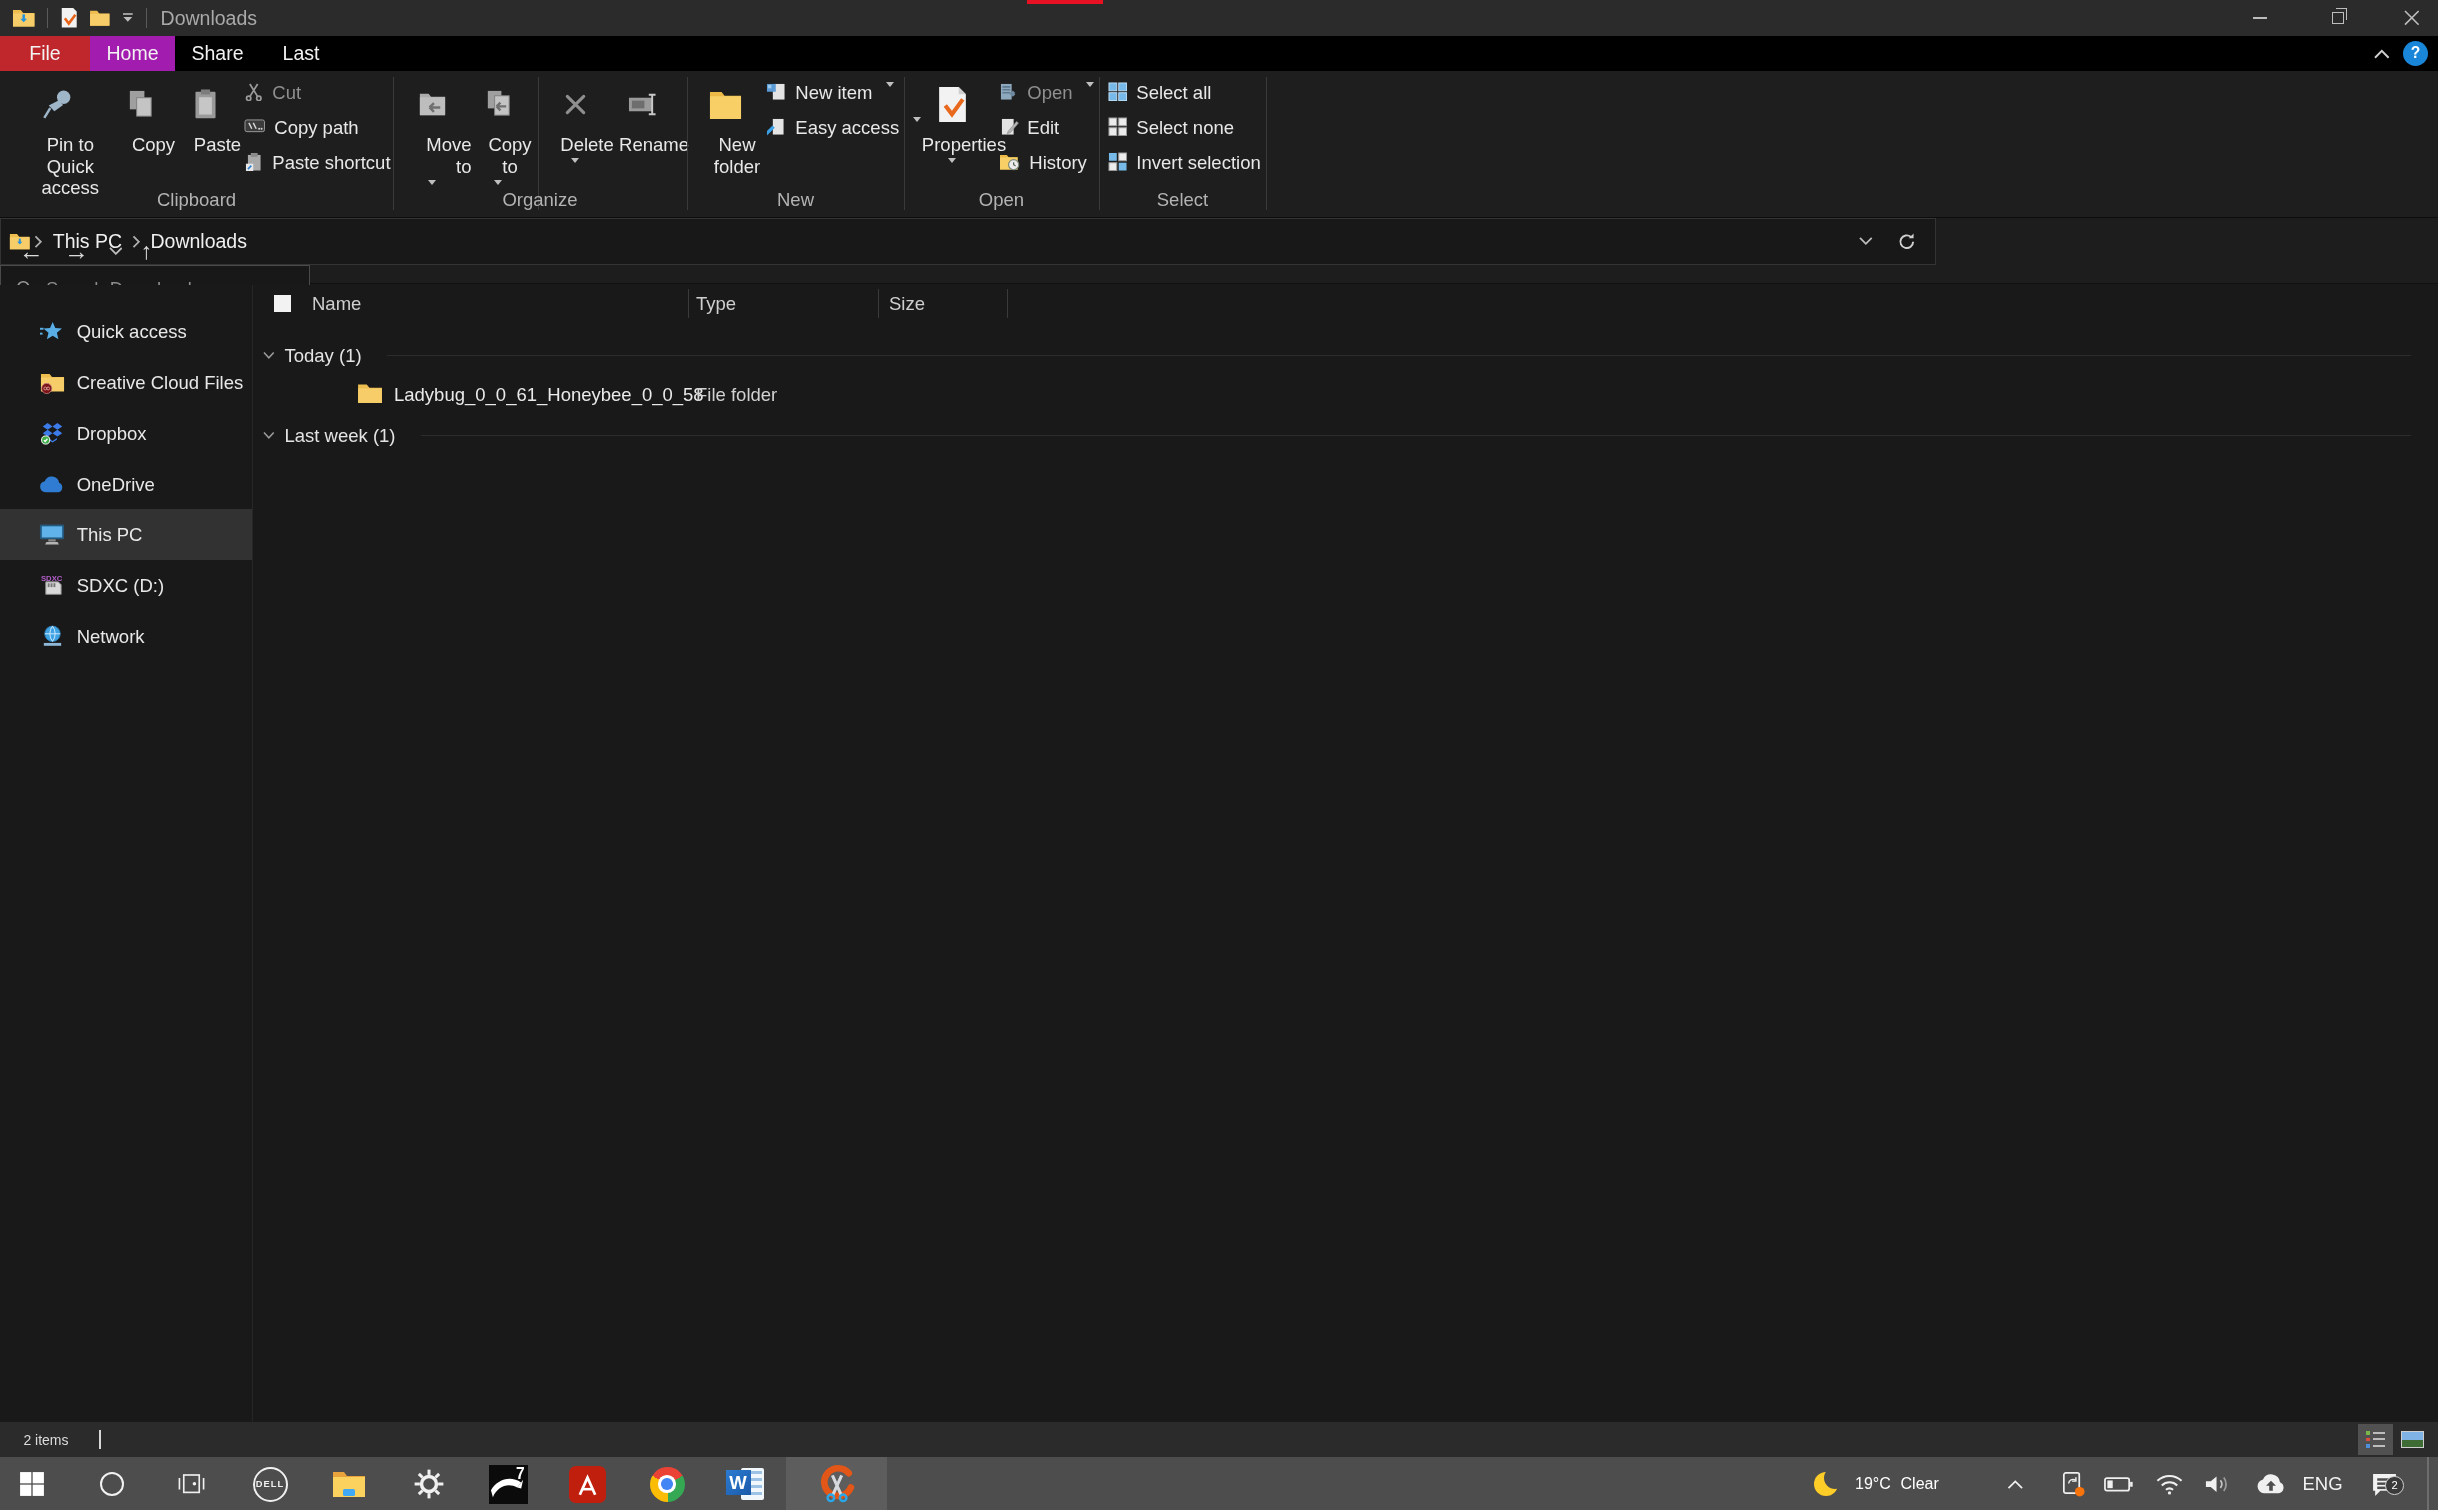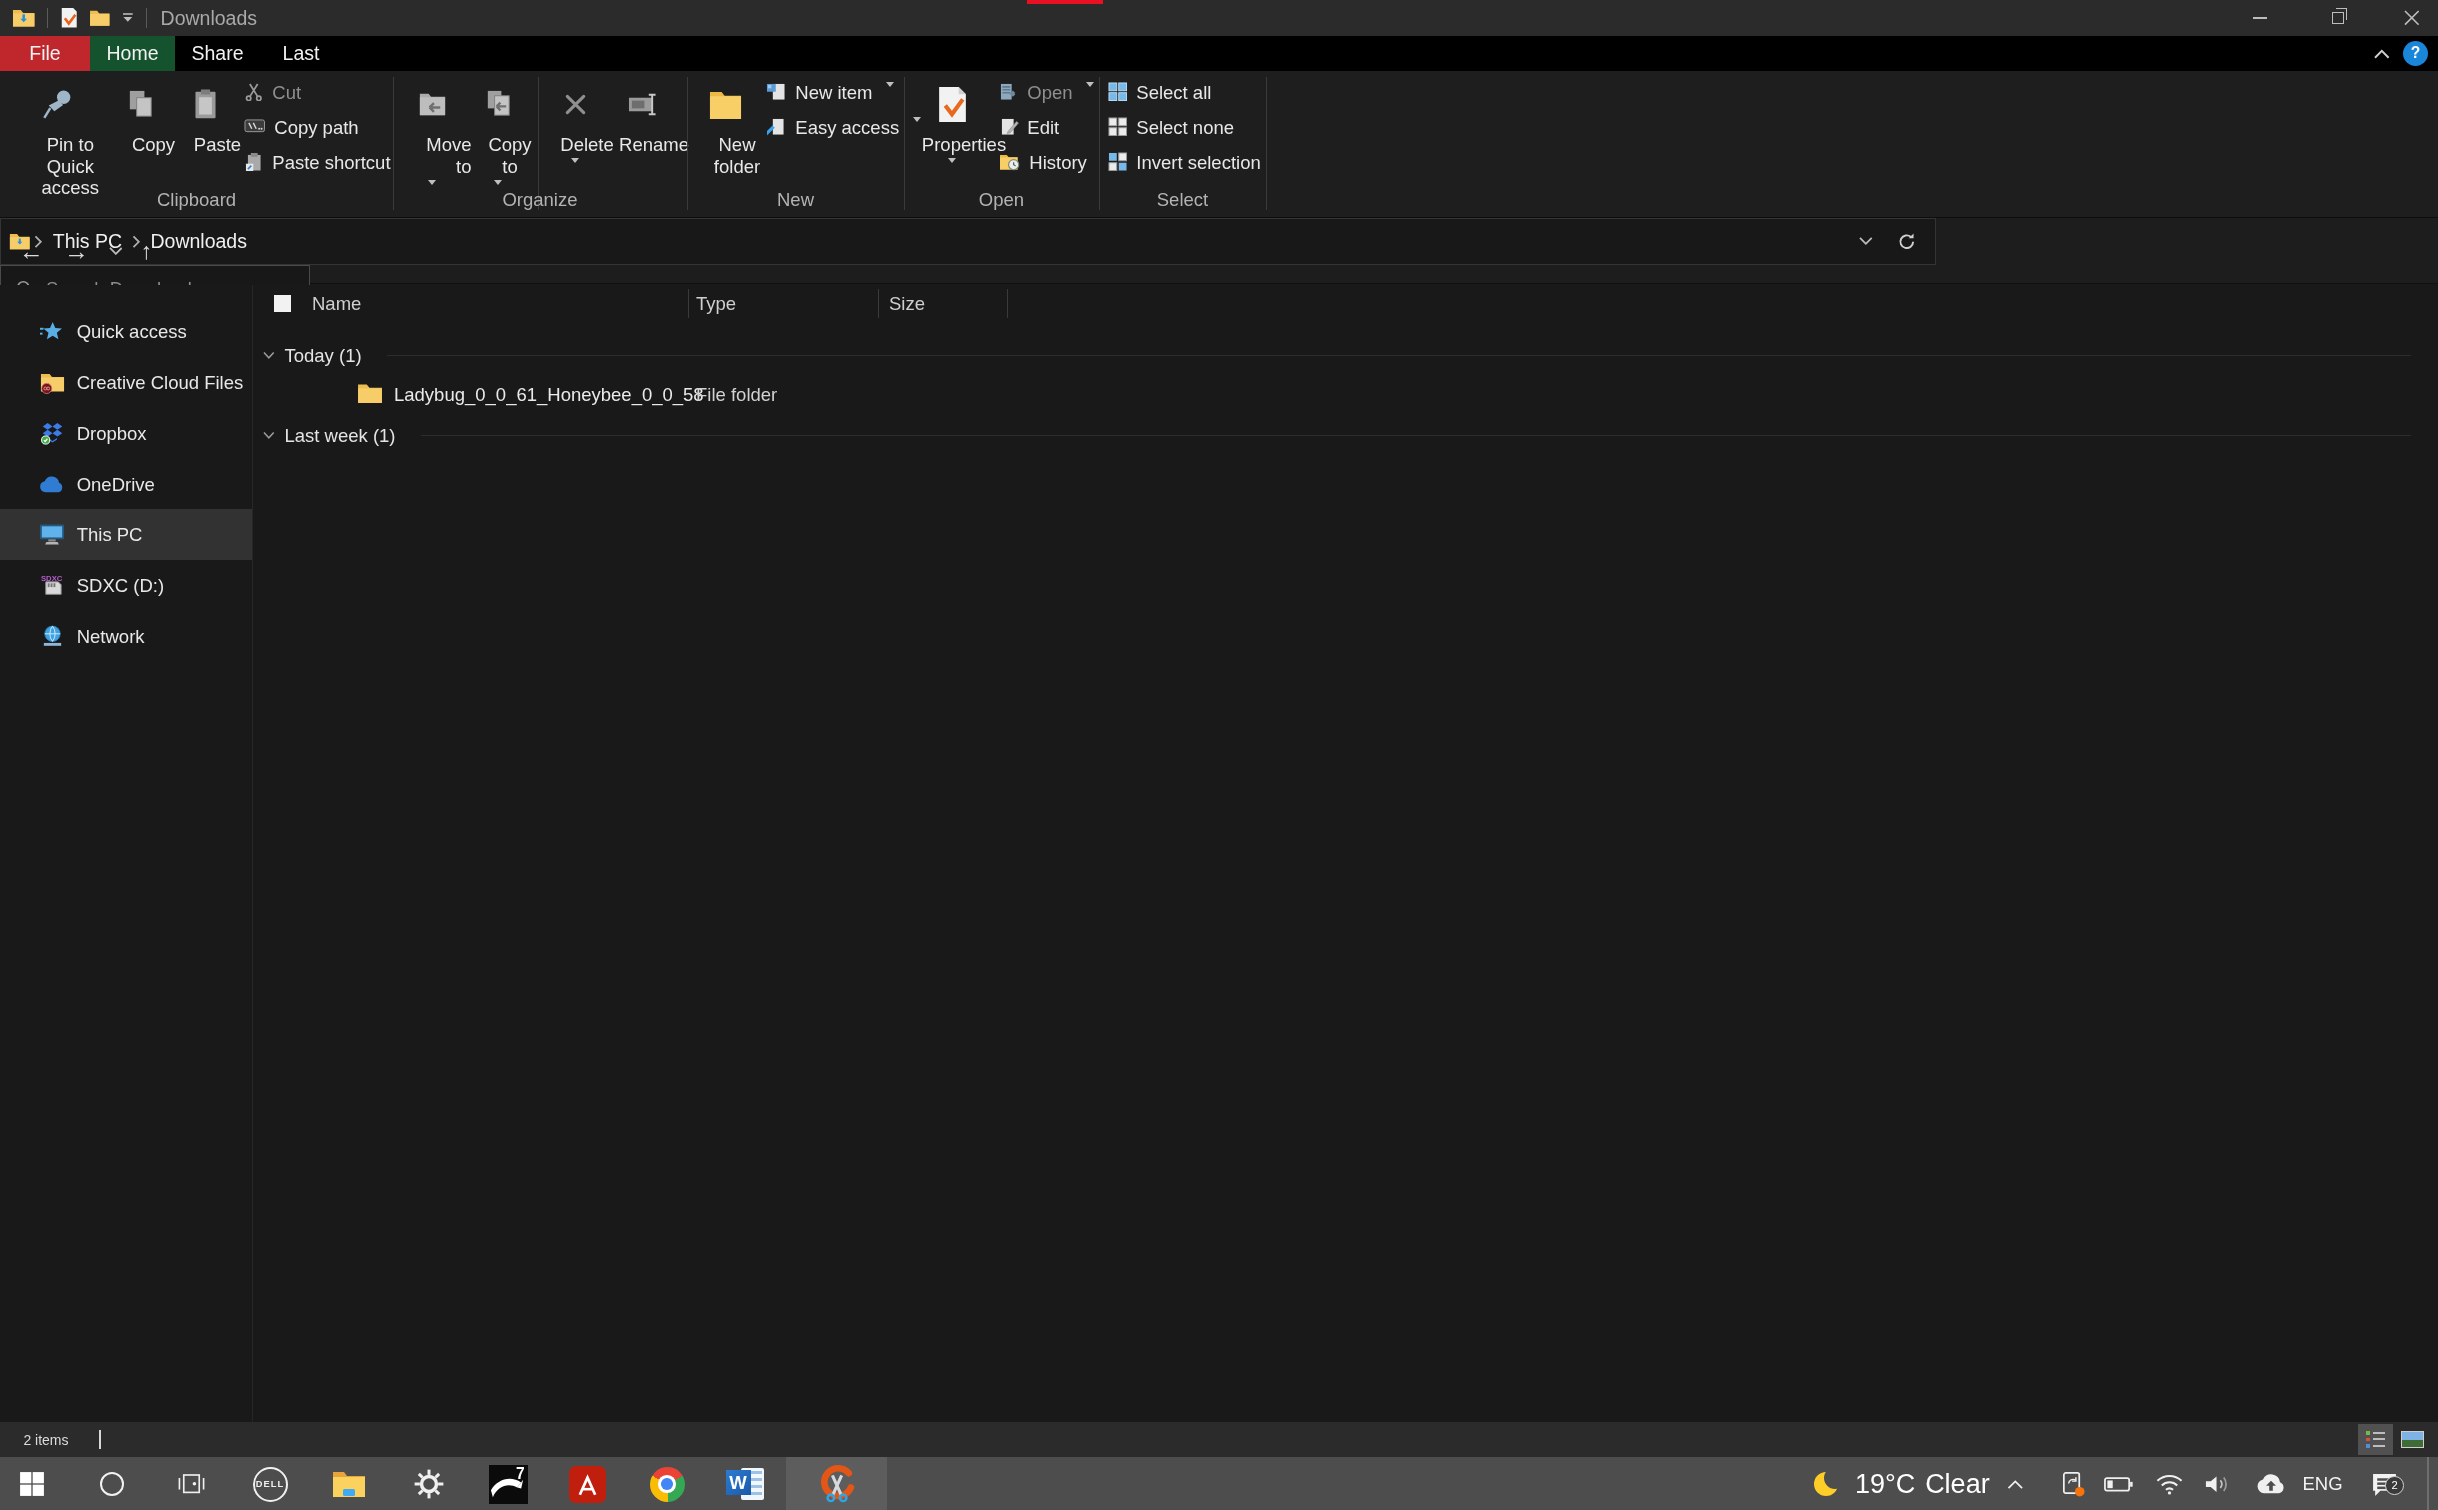--- a/index.html
+++ b/index.html
@@ -24,21 +24,21 @@
   .wc { top:0; height:36px; width:62px; display:flex; align-items:center; justify-content:center; }
   #btn-min { left:2229px; } #btn-restore { left:2307px; } #btn-close { left:2385px; width:53px; }
   .min-glyph { width:13.7px; height:2px; background:#bdbdbd; }
   .restore-glyph { width:11.7px; height:11.7px; border:1.6px solid #bdbdbd; position:relative; background:#2b2b2b; }
   .restore-glyph::before { content:""; position:absolute; left:2.4px; top:-4.9px; width:10.7px; height:10.7px; border:1.6px solid #bdbdbd; border-left:none; border-bottom:none; }
 
   
   #tabrow { left:0; top:36px; width:2438px; height:35px; background:#000; }
   .tab { position:absolute; top:0; height:35px; display:flex; align-items:center; justify-content:center; font-size:19.5px; color:#f2f2f2; cursor:default; }
   #tab-file { left:0; width:90px; background:#c0272d; }
-  #tab-home { left:90px; width:85px; background:#14532d; }
+  #tab-home { left:90px; width:85px; background:#a21caf; }
   #tab-share { left:175px; width:85px; }
   #tab-view { left:259px; width:84px; }
   #ribbon-collapse { left:2364px; top:2px; width:35px; height:31px; display:flex; align-items:center; justify-content:center; }
   #ribbon-help { left:2403px; top:4.9px; width:25px; height:25px; border-radius:50%; background:#1a86d9; color:#fff; display:flex; align-items:center; justify-content:center; font-size:15.6px; font-weight:bold; }
 
   
   #ribbon { left:0; top:71px; width:2438px; height:147px; background:#1e1e1e; border-bottom:1px solid #0d0d0d; }
   .gsep { position:absolute; top:5.9px; height:133px; width:1px; background:#3a3a3a; }
   .glabel { position:absolute; bottom:5.9px; font-size:18.5px; color:#b3b3b3; text-align:center; }
   .bigbtn { position:absolute; top:7.8px; display:flex; flex-direction:column; align-items:center; text-align:center; line-height:1.18; color:#e8e8e8; cursor:default; }
@@ -91,21 +91,21 @@
   #status-sep { position:absolute; left:99px; top:7.8px; width:2px; height:19.5px; background:#d8d8d8; }
   .viewbtn { position:absolute; top:2px; width:35px; height:31px; display:flex; align-items:center; justify-content:center; }
   #view-details { left:2358px; background:#515151; }
   #view-thumbs { left:2395px; }
 
   
   #taskbar { left:0; top:1457px; width:2438px; height:54px; background:#4d4d4d; }
   .tbtn { position:absolute; top:0; height:54px; width:76px; display:flex; align-items:center; justify-content:center; }
   .tbtn.active { background:#5d5d5d; }
   .tray { position:absolute; top:0; height:54px; display:flex; align-items:center; justify-content:center; }
-  #weather-text { left:1855px; gap:9.8px; font-size:27px; color:#fff; }
+  #weather-text { left:1855px; gap:9.8px; font-size:16px; color:#fff; }
   #lang { left:2298px; width:49px; font-size:18.5px; color:#f2f2f2; }
   #show-desktop { left:2427px; width:2px; height:54px; background:#6e6e6e; top:0; position:absolute; }
 
   .cortana-ring { width:24.4px; height:24.4px; border-radius:50%; border:2.9px solid #f2f2f2; }
   .dell-circle { width:35px; height:35px; border-radius:50%; border:2.3px solid #f0f0f0; display:flex; align-items:center; justify-content:center; }
   .dell-circle span { font-size:9.3px; font-weight:bold; letter-spacing:1px; color:#f0f0f0; }
   .rhino-sq { width:39px; height:39px; background:#0b0b0b; position:relative; }
   .rhino-sq .seven { position:absolute; right:2.9px; top:0px; color:#fff; font-size:15.6px; font-weight:bold; }
   .adobe-sq { width:37px; height:37px; background:#c11f0e; border-radius:6.8px; display:flex; align-items:center; justify-content:center; }
   .chrome-ic { width:35px; height:35px; border-radius:50%; position:relative; background:conic-gradient(from -60deg, #ea4335 0deg 120deg, #34a853 120deg 240deg, #fbbc05 240deg 360deg); }

